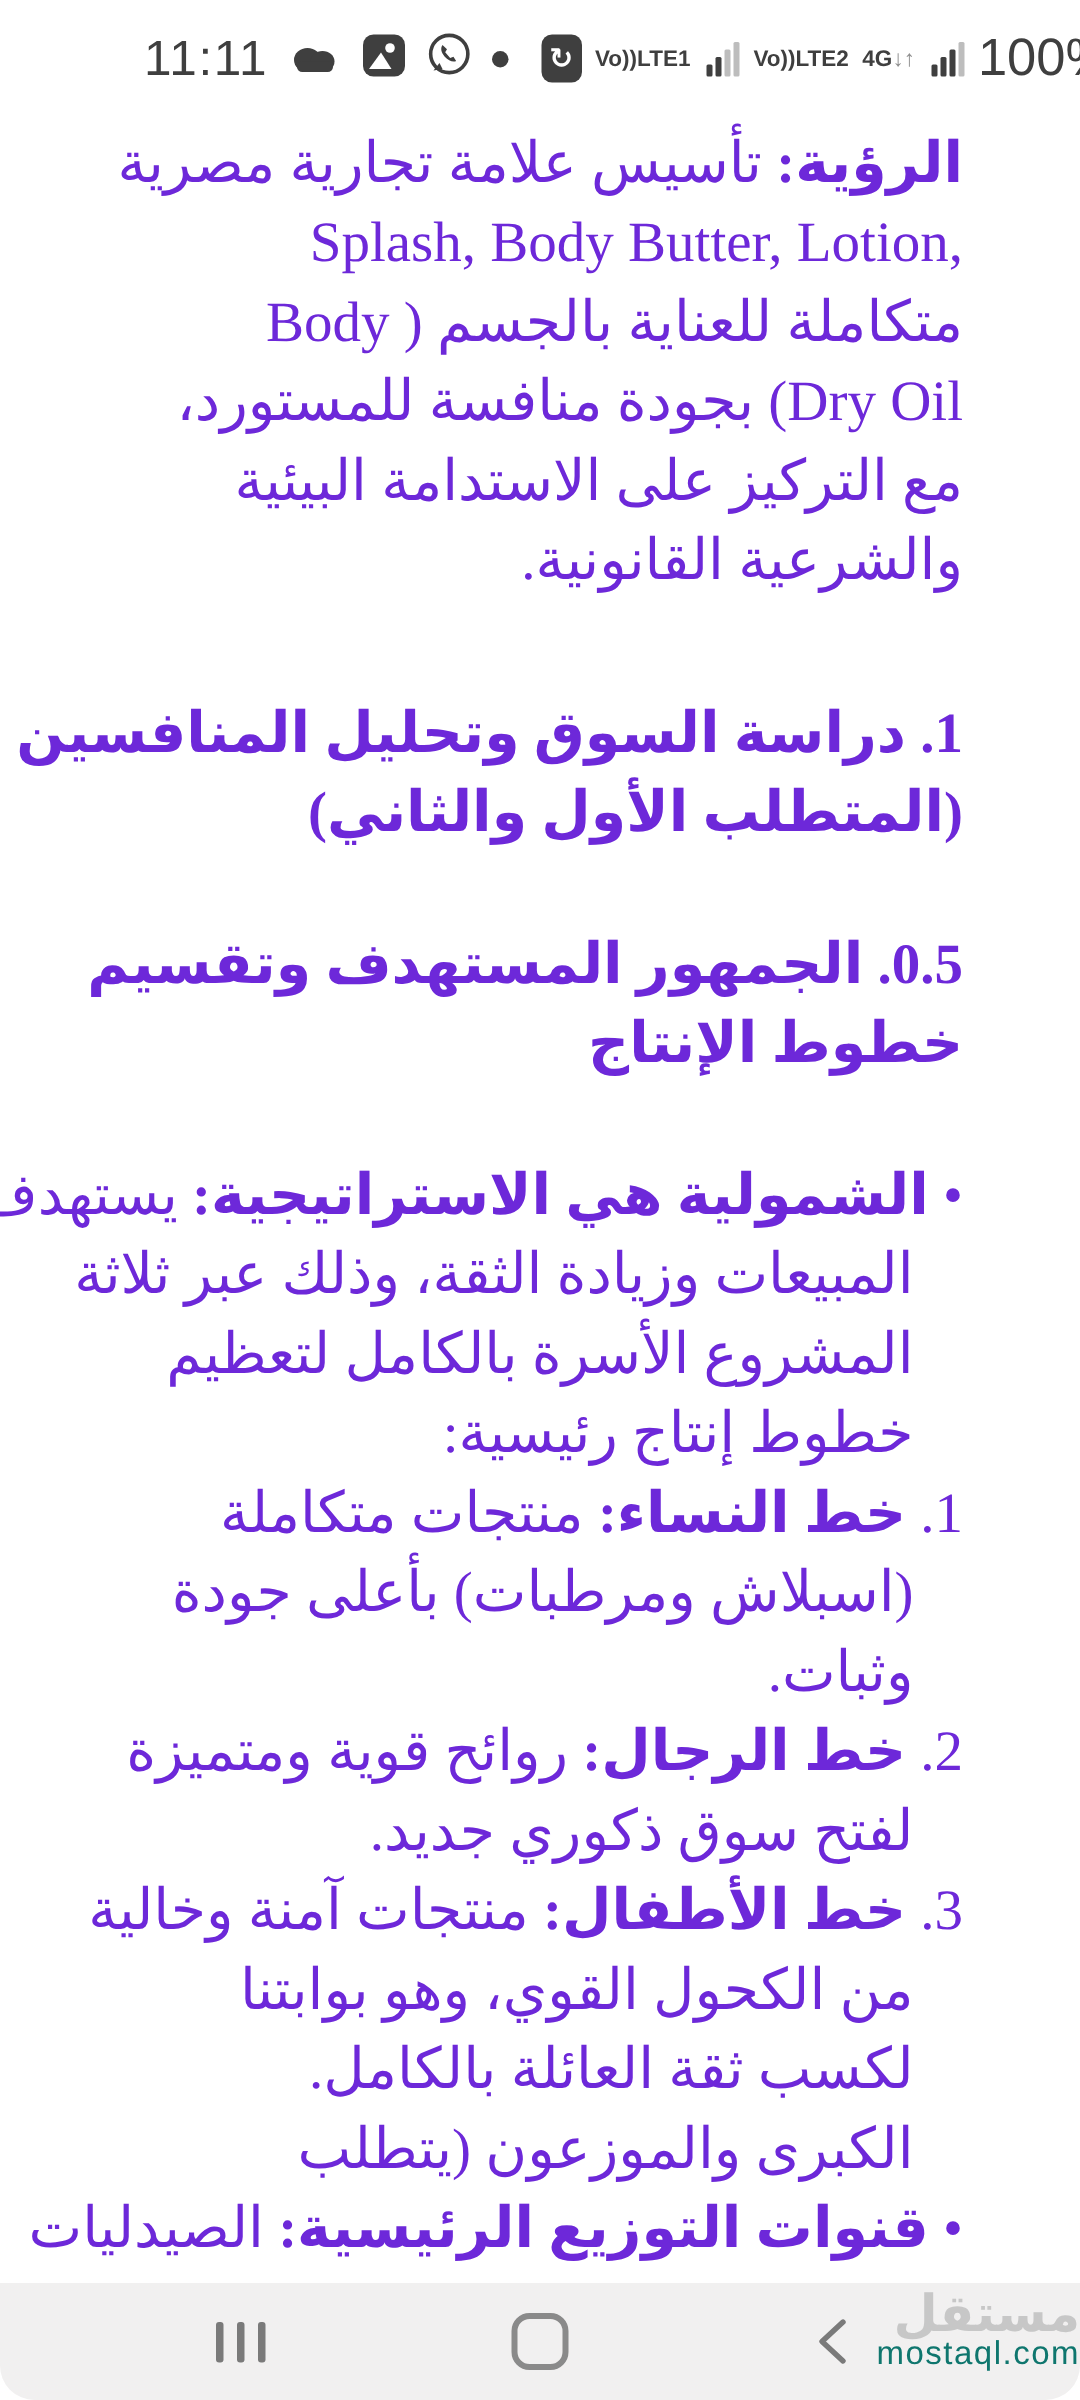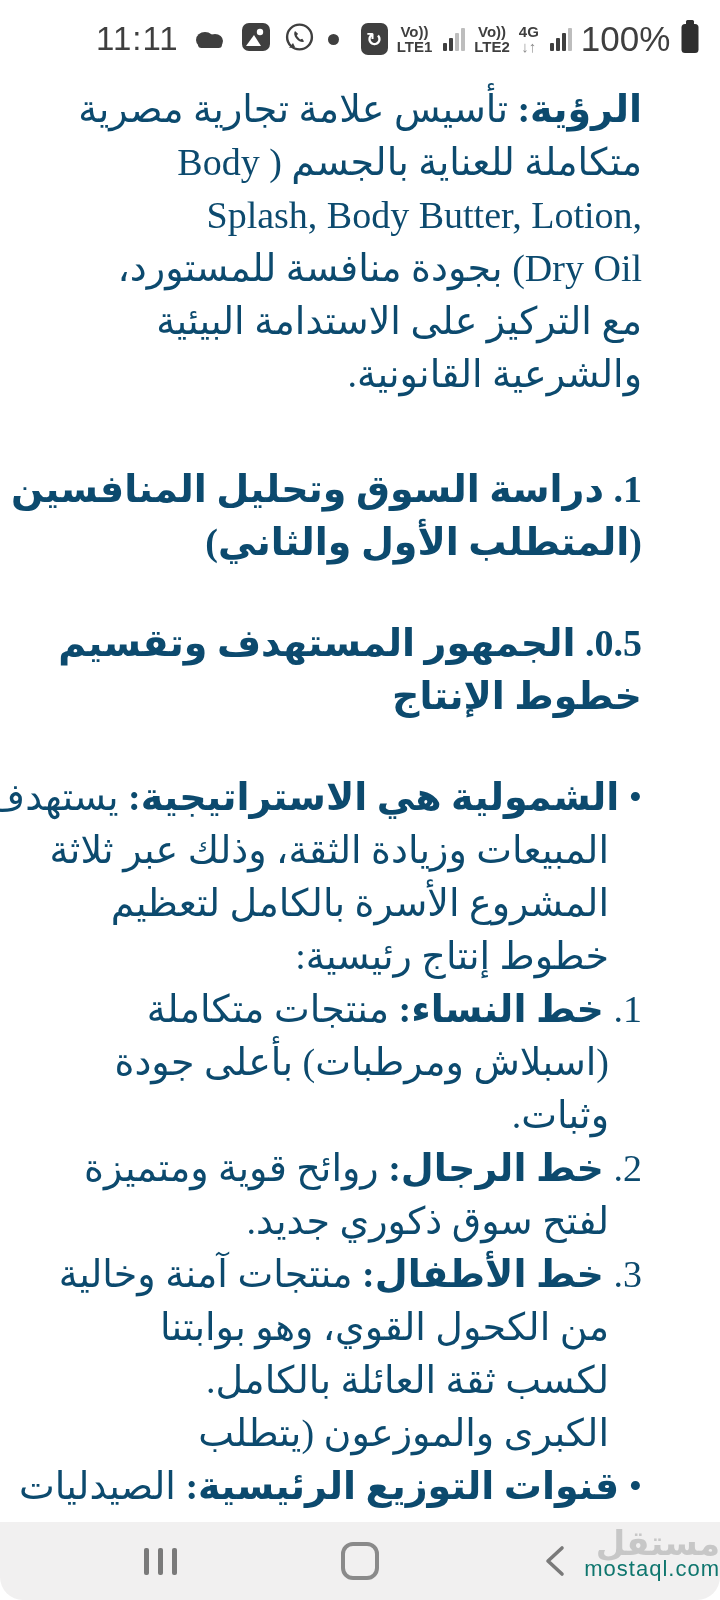--- a/index.html
+++ b/index.html
@@ -8,34 +8,34 @@
 
   
   .status-bar{position:absolute;top:0;left:0;width:720px;height:64px;
               display:flex;align-items:center;justify-content:space-between;
               padding:14px 24px 0 96px;box-sizing:border-box;color:#3f3f3f;}
   .sb-left,.sb-right{display:flex;align-items:center;}
   .sb-left>*{margin-right:13px;}
   .sb-right>*{margin-left:9px;}
   .sb-time{font-size:33px;letter-spacing:1px;}
   .sb-dot{width:11px;height:11px;border-radius:50%;background:#3f3f3f;}
-  .mini-stack{display:flex;flex-direction:column;align-items:center;line-height:15px;
+  .mini-stack{display:flex;flex-direction:row;align-items:center;line-height:15px;
               font-size:15px;font-weight:700;color:#3f3f3f;}
   .mini-stack .sub{font-weight:700;}
   .arrows{color:#8f8f8f;font-weight:400;}
   .sig{display:flex;align-items:flex-end;}
   .sig i{display:block;width:4px;margin-left:2px;border-radius:1px;background:#bdbdbd;}
   .sig i.on{background:#3f3f3f;}
   .sb-pct{font-size:35px;}
   .badge{width:27px;height:32px;border-radius:7px;background:#3f3f3f;color:#ffffff;
          display:flex;align-items:center;justify-content:center;font-size:19px;font-weight:700;}
 
   
   .doc{position:absolute;top:83px;left:0;width:720px;box-sizing:border-box;
-       padding:0 78px 0 70px;direction:rtl;color:#0c4a6e;
+       padding:0 78px 0 70px;direction:rtl;color:#6d28d9;
        font-family:"Liberation Serif","DejaVu Serif","DejaVu Sans",serif;
        font-size:38px;}
   .line{line-height:53px;text-align:right;white-space:nowrap;}
   .cont{margin-right:33px;}           
   .b{font-weight:700;}
   .mb62{margin-bottom:62px;}
   .mb48{margin-bottom:48px;}
 
   
   .nav-bar{position:absolute;top:1522px;left:0;width:720px;height:78px;background:#f1f0f0;}
@@ -116,22 +116,22 @@
           <rect x="2.5" y="5" width="17" height="29" rx="3.5" fill="#2e2e2e"></rect>
         </svg>
       </span>
     </div>
   </div>
 
   <div class="doc" dir="rtl">
 
     <div class="mb62">
       <div class="line"><span class="b">الرؤية:</span> <span>تأسيس علامة تجارية مصرية</span></div>
+      <div class="line">Splash, Body Butter, Lotion,‎</div>
       <div class="line">متكاملة للعناية بالجسم ( Body</div>
-      <div class="line">Splash, Body Butter, Lotion,‎</div>
       <div class="line">Dry Oil) بجودة منافسة للمستورد،</div>
       <div class="line">مع التركيز على الاستدامة البيئية</div>
       <div class="line">والشرعية القانونية.</div>
     </div>
 
     <div class="mb48">
       <div class="line b">1. دراسة السوق وتحليل المنافسين</div>
       <div class="line b">(المتطلب الأول والثاني)</div>
     </div>
 

